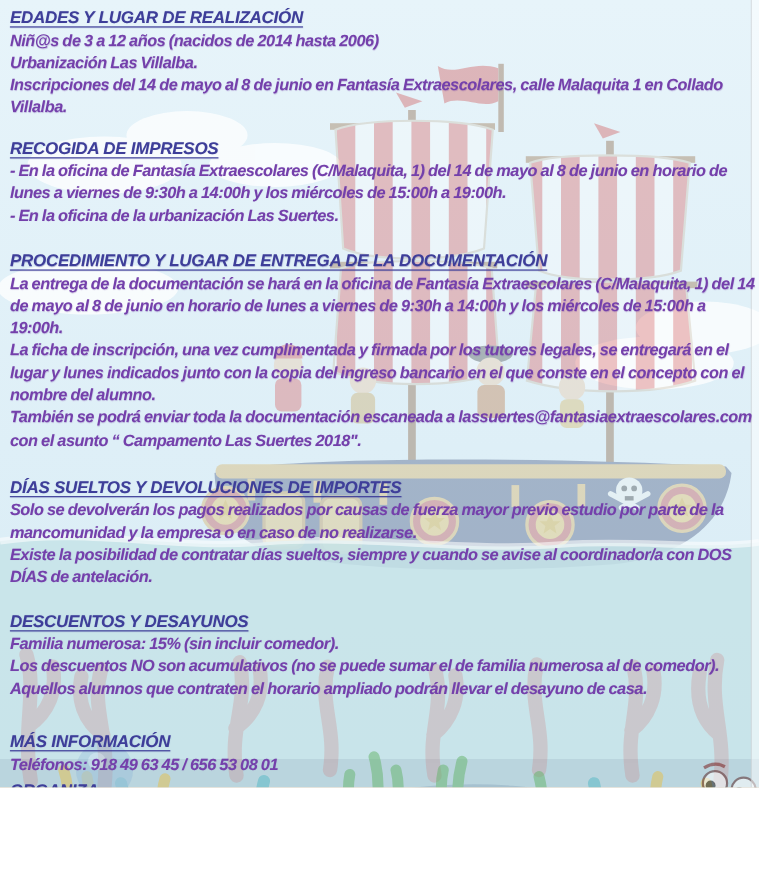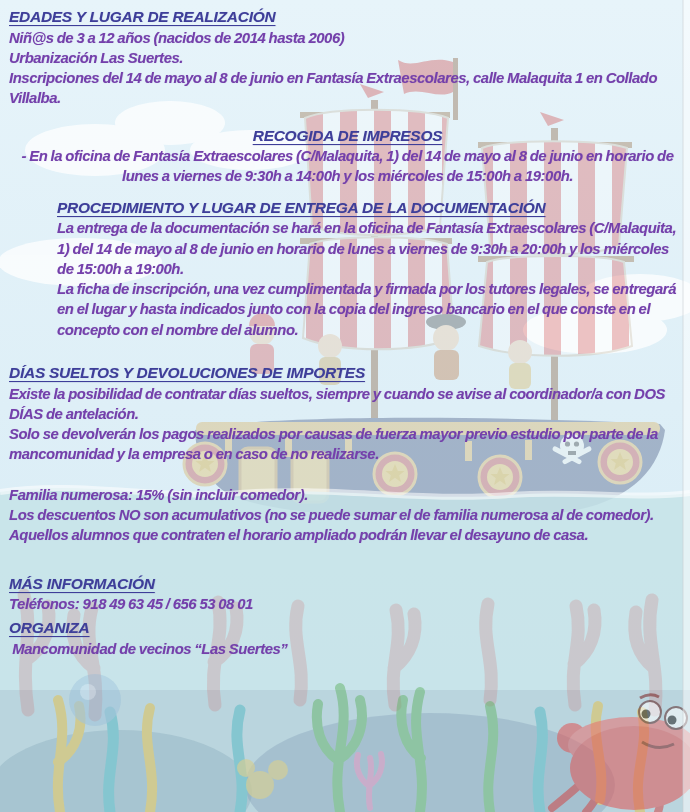--- a/index.html
+++ b/index.html
@@ -1,18 +1,18 @@
 <!DOCTYPE html>
 <html><head>
 <meta charset="utf-8">
 <style>
   html,body{margin:0;padding:0;background:#ffffff;}
   .page{
     position:relative;
-    width:690px;height:812px;
+    width:690px;height:716px;
     overflow:hidden;
     background:#fdba74;
     font-family:"Liberation Sans", sans-serif;
   }
   .bg{position:absolute;left:0;top:0;width:690px;height:812px;}
   .content{
     position:absolute;left:0;top:0;width:690px;height:812px;
     padding:7px 4px 0 9px;box-sizing:border-box;
     z-index:2;
   }
@@ -29,22 +29,22 @@
   }
   .sec p{
     margin:0;
     font:italic 700 14.8px/20.3px "Liberation Sans", sans-serif;
     letter-spacing:-0.4px;
     word-spacing:-0.5px;
     color:#7440ab;
     white-space:pre-wrap;
     text-shadow:0.3px 0.3px 0.7px rgba(110,60,165,0.3);
   }
-  .sec.s2{margin-bottom:11px;text-align:center;}
-  .sec.s3{margin-bottom:23px;margin-left:48px;}
+  .sec.s2{margin-bottom:21px;}
+  .sec.s3{margin-bottom:23px;}
   .sec.s4{margin-bottom:20px;}
   .sec.s5{margin-bottom:28px;}
   .sec.s6{margin-bottom:4px;}
   .sec.s7{margin-bottom:0;}
 </style>
 </head>
 <body>
 
 <div class="page">
 
@@ -226,42 +226,45 @@
       <rect x="683" y="0" width="7" height="812" fill="#ffffff" opacity="0.5"></rect>
       <line x1="683" y1="0" x2="683" y2="812" stroke="#c8ccd0" stroke-width="1" opacity="0.6"></line>
     </g>
   </svg>
 
   <div class="content">
 
     <section class="sec s1">
       <h2>EDADES Y LUGAR DE REALIZACIÓN</h2>
       <p>Niñ@s de 3 a 12 años (nacidos de 2014 hasta 2006)</p>
-      <p>Urbanización Las Suertes.</p>
+      <p>Urbanización Las Villalba.</p>
       <p>Inscripciones del 14 de mayo al 8 de junio en Fantasía Extraescolares, calle Malaquita 1 en Collado Villalba.</p>
     </section>
 
     <section class="sec s2">
       <h2>RECOGIDA DE IMPRESOS</h2>
       <p>- En la oficina de Fantasía Extraescolares (C/Malaquita, 1) del 14 de mayo al 8 de junio en horario de lunes a viernes de 9:30h a 14:00h y los miércoles de 15:00h a 19:00h.</p>
+      <p>- En la oficina de la urbanización Las Suertes.</p>
     </section>
 
     <section class="sec s3">
       <h2>PROCEDIMIENTO Y LUGAR DE ENTREGA DE LA DOCUMENTACIÓN</h2>
-      <p>La entrega de la documentación se hará en la oficina de Fantasía Extraescolares (C/Malaquita, 1) del 14 de mayo al 8 de junio en horario de lunes a viernes de 9:30h a 20:00h y los miércoles de 15:00h a 19:00h.</p>
-      <p>La ficha de inscripción, una vez cumplimentada y firmada por los tutores legales, se entregará en el lugar y hasta indicados junto con la copia del ingreso bancario en el que conste en el concepto con el nombre del alumno.</p>
+      <p>La entrega de la documentación se hará en la oficina de Fantasía Extraescolares (C/Malaquita, 1) del 14 de mayo al 8 de junio en horario de lunes a viernes de 9:30h a 14:00h y los miércoles de 15:00h a 19:00h.</p>
+      <p>La ficha de inscripción, una vez cumplimentada y firmada por los tutores legales, se entregará en el lugar y lunes indicados junto con la copia del ingreso bancario en el que conste en el concepto con el nombre del alumno.</p>
+      <p>También se podrá enviar toda la documentación escaneada a lassuertes@fantasiaextraescolares.com con el asunto “ Campamento Las Suertes 2018".</p>
     </section>
 
     <section class="sec s4">
       <h2>DÍAS SUELTOS Y DEVOLUCIONES DE IMPORTES</h2>
+      <p>Solo se devolverán los pagos realizados por causas de fuerza mayor previo estudio por parte de la mancomunidad y la empresa o en caso de no realizarse.</p>
       <p>Existe la posibilidad de contratar días sueltos, siempre y cuando se avise al coordinador/a con DOS DÍAS de antelación.</p>
-      <p>Solo se devolverán los pagos realizados por causas de fuerza mayor previo estudio por parte de la mancomunidad y la empresa o en caso de no realizarse.</p>
     </section>
 
     <section class="sec s5">
+      <h2>DESCUENTOS Y DESAYUNOS</h2>
       <p>Familia numerosa: 15% (sin incluir comedor).</p>
       <p>Los descuentos NO son acumulativos (no se puede sumar el de familia numerosa al de comedor).</p>
       <p>Aquellos alumnos que contraten el horario ampliado podrán llevar el desayuno de casa.</p>
     </section>
 
     <section class="sec s6">
       <h2>MÁS INFORMACIÓN</h2>
       <p>Teléfonos: 918 49 63 45 / 656 53 08 01</p>
     </section>
 

